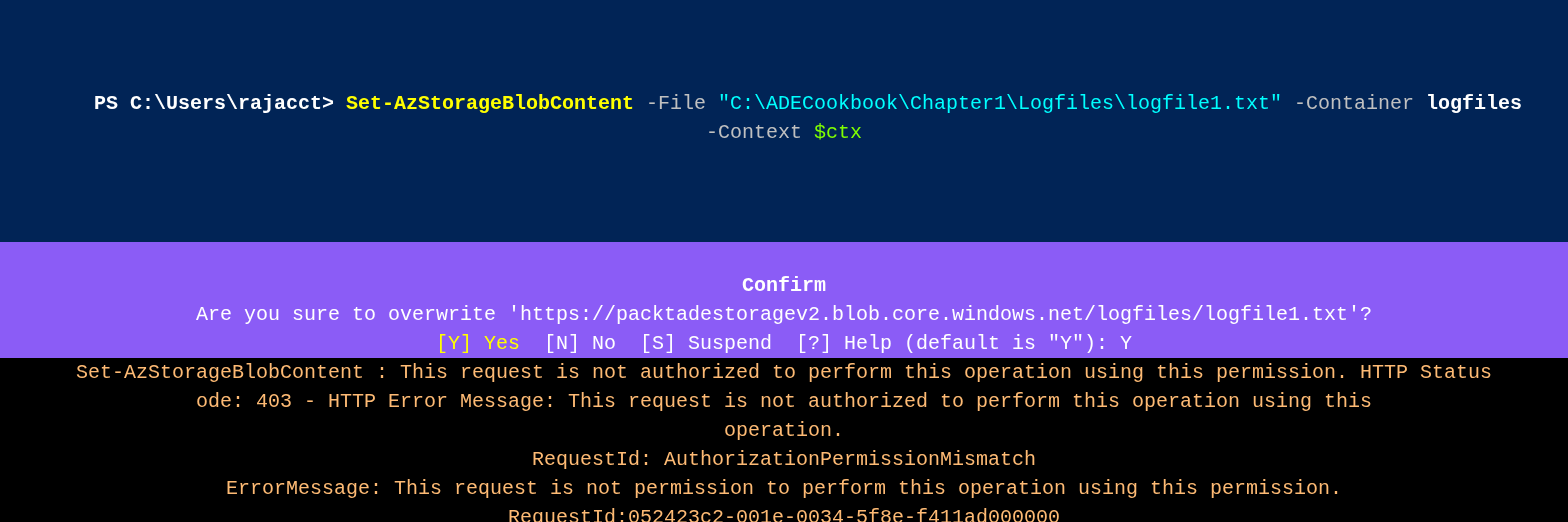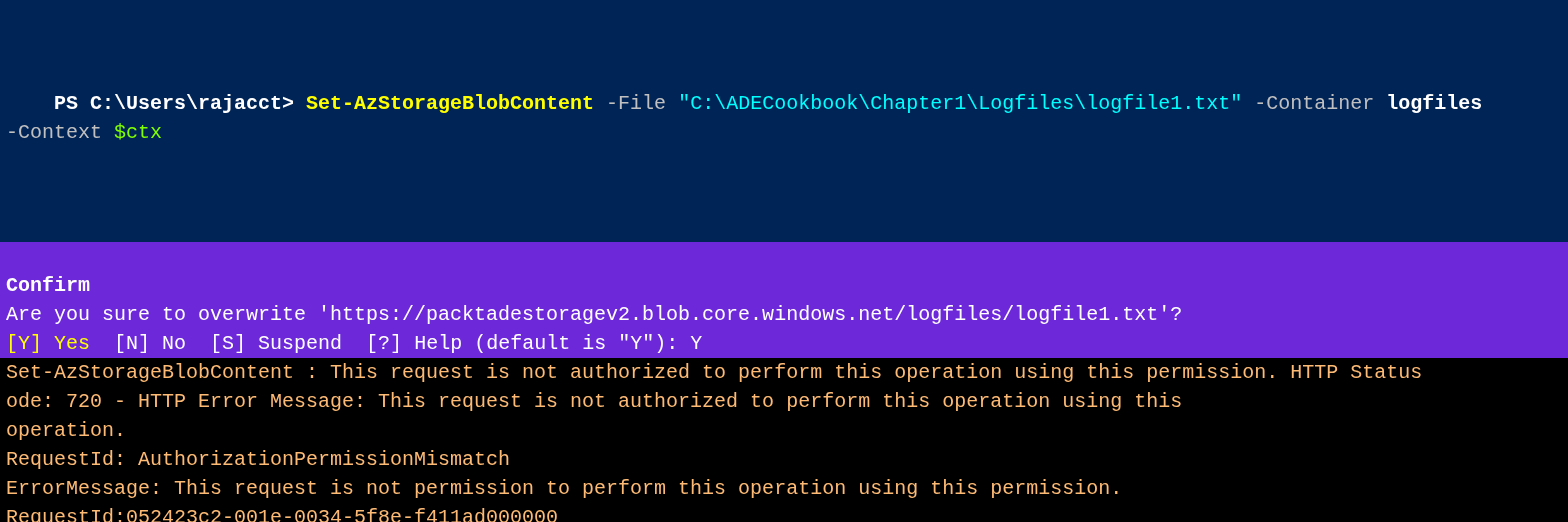--- a/index.html
+++ b/index.html
@@ -1,18 +1,19 @@
 <!DOCTYPE html>
 <html><head>
   <meta charset="utf-8">
   <style>
     * {
       margin: 0;
       padding: 0;
       box-sizing: border-box;
+      text-align: center;
     }
     body {
       font-family: 'Consolas', 'Courier New', monospace;
       font-size: 20px;
       line-height: 1.45;
       background: #012456;
       width: 1568px;
       height: 522px;
       overflow: hidden;
     }
@@ -20,21 +21,21 @@
       width: 100%;
       height: 100%;
       white-space: pre-wrap;
       word-wrap: break-word;
     }
     .command-section {
       background: #012456;
       padding: 2px 6px 8px 6px;
     }
     .prompt-area {
-      background: #6d28d9;
+      background: #8b5cf6;
       padding: 0 6px;
     }
     .error-section {
       background: #000000;
       padding: 0 6px;
     }
     .white { color: #ffffff; }
     .yellow { color: #ffff00; }
     .gray { color: #c0c0c0; }
     .cyan { color: #00ffff; }
@@ -48,21 +49,21 @@
 <div class="terminal">
   <div class="command-section">
     <span class="white bold">PS C:\Users\rajacct&gt; </span><span class="yellow bold">Set-AzStorageBlobContent</span><span class="gray"> -File </span><span class="cyan">"C:\ADECookbook\Chapter1\Logfiles\logfile1.txt"</span><span class="gray"> -Container </span><span class="white bold">logfiles</span>
 <span class="gray">-Context </span><span class="greenvar">$ctx</span>
   </div>
   <div class="prompt-area">
 <span class="white bold">Confirm</span>
 <span class="white">Are you sure to overwrite 'https://packtadestoragev2.blob.core.windows.net/logfiles/logfile1.txt'?</span>
 <span class="yellow">[Y]</span><span class="yellow"> Yes  </span><span class="white">[N]</span><span class="white"> No  </span><span class="white">[S]</span><span class="white"> Suspend  </span><span class="white">[?]</span><span class="white"> Help (default is "Y"): Y</span>
 </div><div class="error-section"><span class="red">Set-AzStorageBlobContent : This request is not authorized to perform this operation using this permission. HTTP Status</span>
-<span class="red">ode: 720 - HTTP Error Message: This request is not authorized to perform this operation using this</span>
+<span class="red">ode: 403 - HTTP Error Message: This request is not authorized to perform this operation using this</span>
 <span class="red">operation.</span>
 <span class="red">RequestId: AuthorizationPermissionMismatch</span>
 <span class="red">ErrorMessage: This request is not permission to perform this operation using this permission.</span>
 <span class="red">RequestId:052423c2-001e-0034-5f8e-f411ad000000</span>
 
 
 
 
 
 </div>

